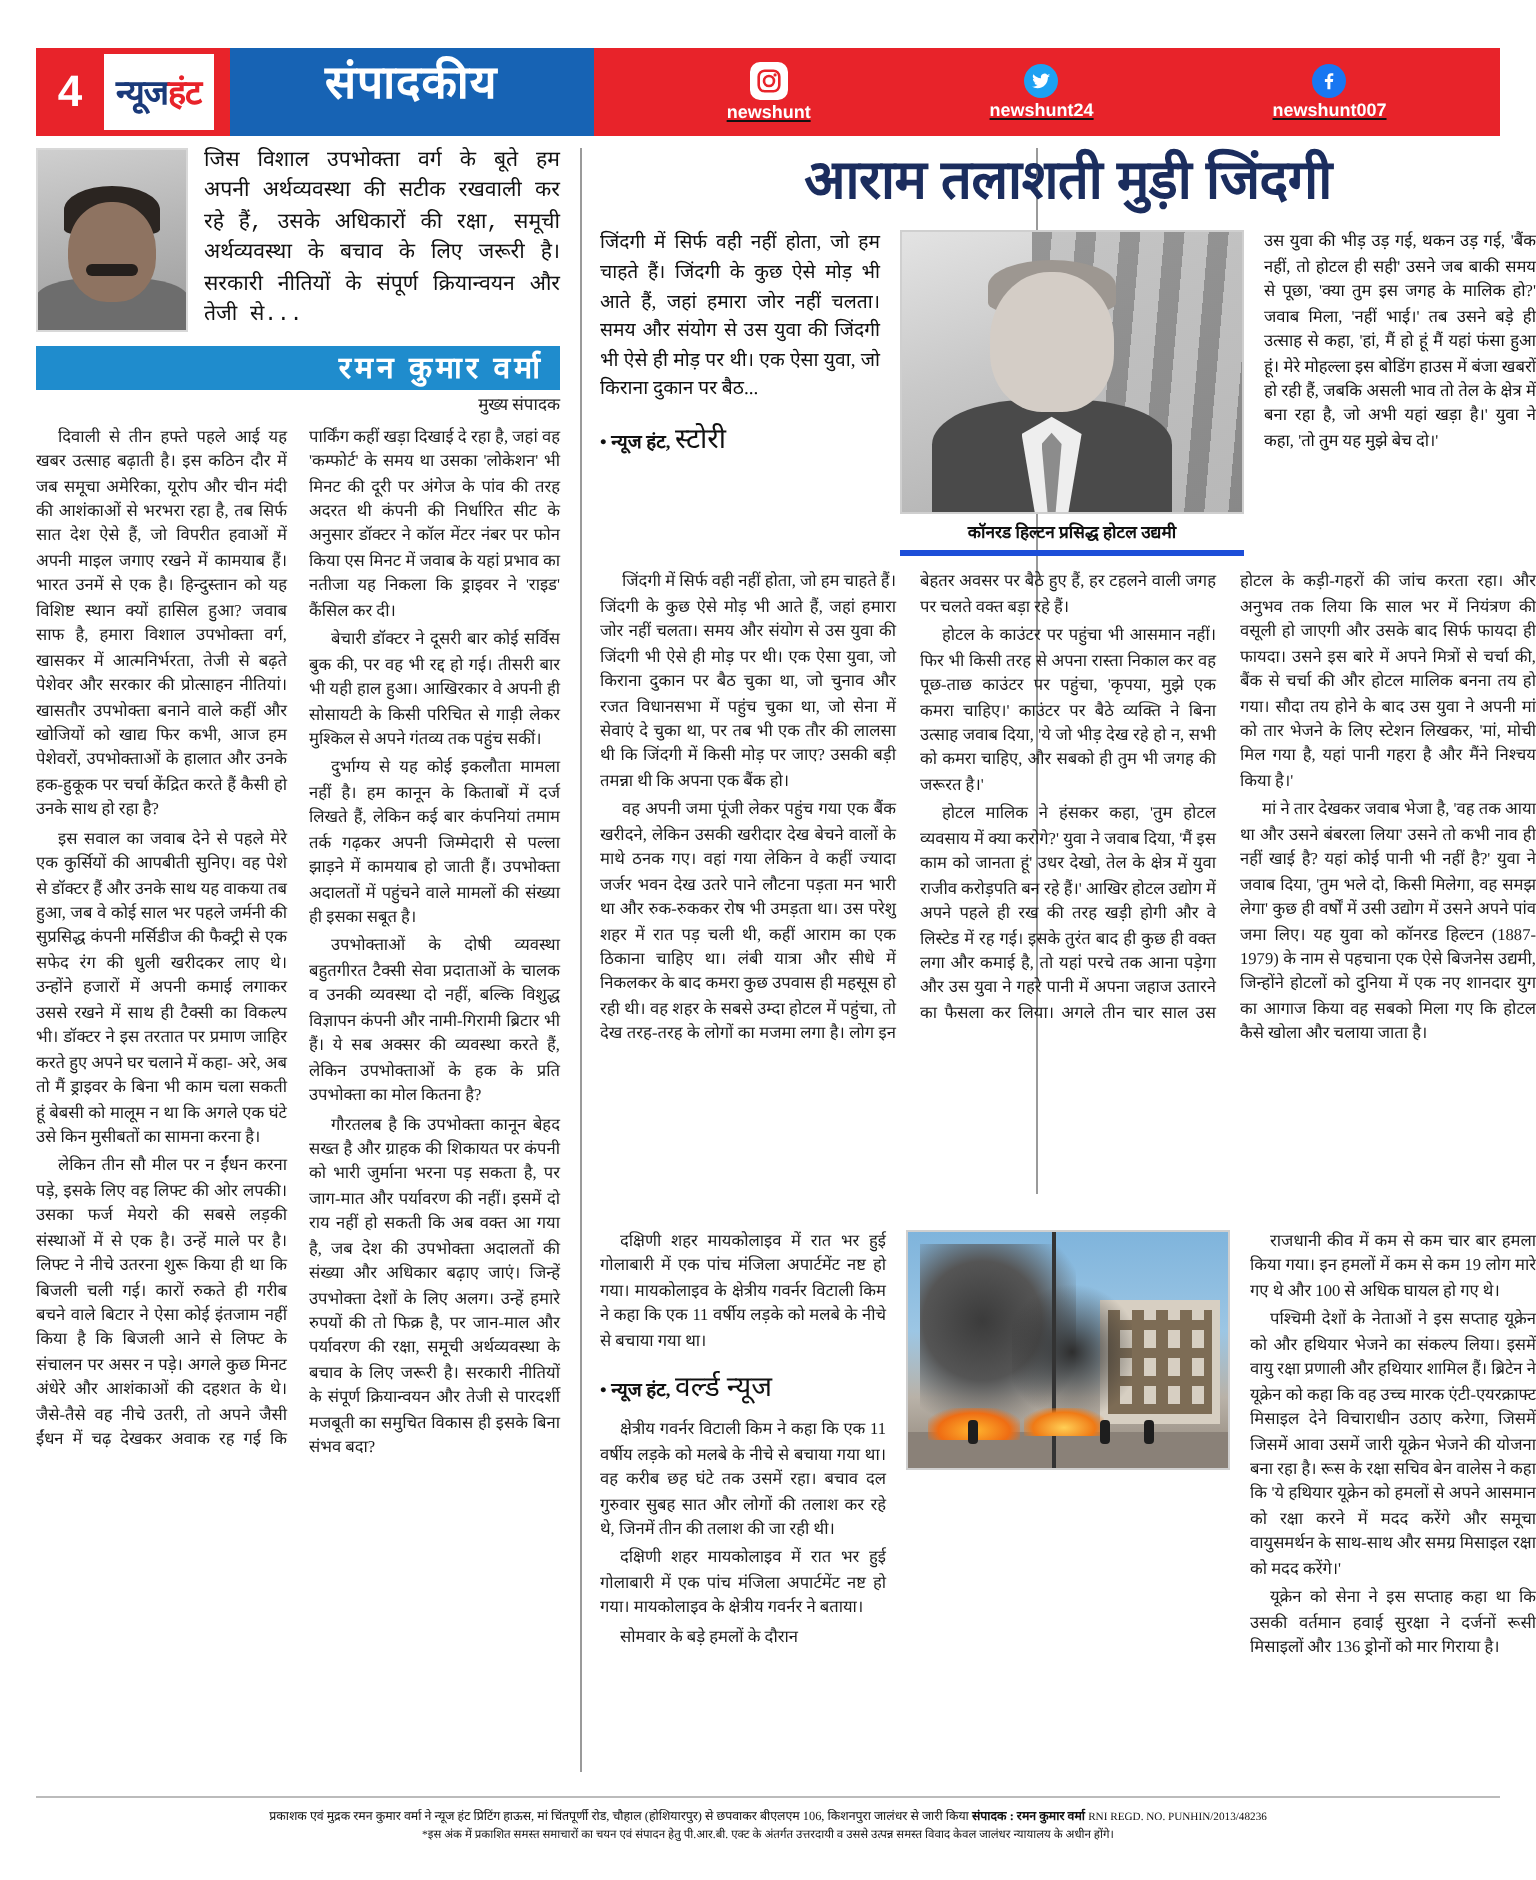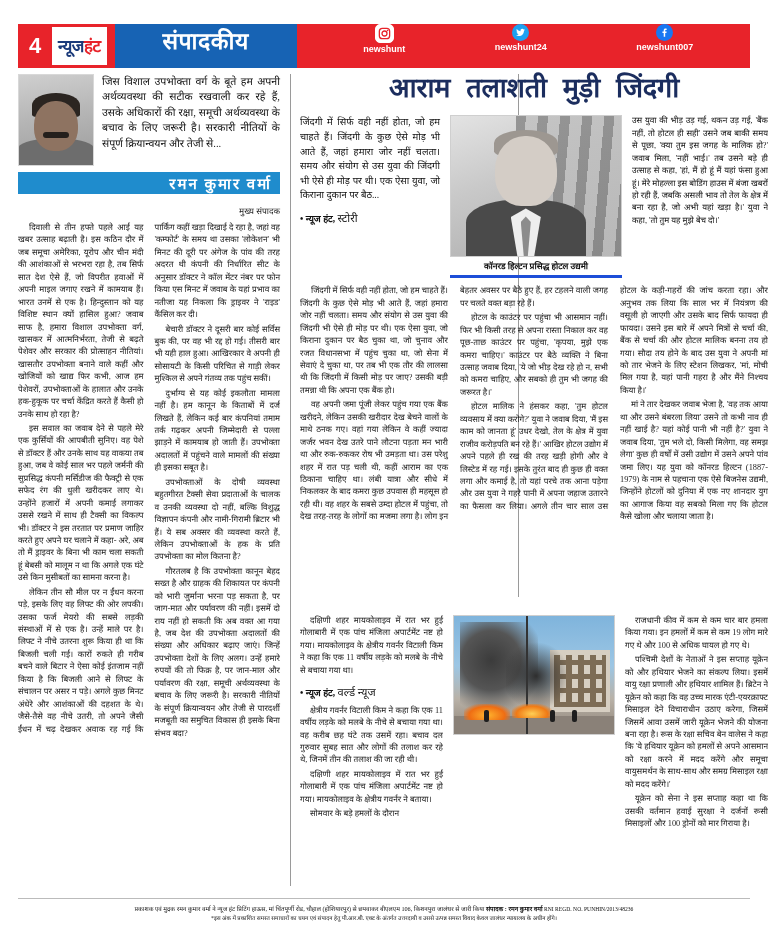--- a/index.html
+++ b/index.html
@@ -35,21 +35,21 @@
     font-size:8.5px;line-height:1.22;letter-spacing:.2px;
   }
   .section-band{
     background:#1763b4;flex:0 0 182px;margin-left:8px;
     display:flex;align-items:flex-start;justify-content:center;
   }
   .section-title{
     color:#fff;font-family:"Liberation Sans",sans-serif;font-weight:700;
     font-size:23px;letter-spacing:.5px;
   }
-  .socials{flex:1;display:flex;justify-content:space-around;padding:0 12px 0 22px;}
+  .socials{flex:1;display:flex;align-items:center;justify-content:space-around;padding:0 12px 0 22px;text-decoration:underline;}
   .social{display:flex;flex-direction:column;align-items:center;gap:1px;}
   .s-ico{width:17px;height:17px;border-radius:5px;display:flex;align-items:center;justify-content:center;
     color:#e8232a;font-size:11px;font-weight:700;font-family:"Liberation Sans",sans-serif;background:#fff;}
   .s-ico.ig{background:#fff;border:1.5px solid #fff;}
   .s-ico.tw{background:#1da1f2;color:#fff;border-radius:50%;}
   .s-ico.fb{background:#1877f2;color:#fff;border-radius:50%;}
   .s-label{color:#fff;font-family:"Liberation Sans",sans-serif;font-weight:700;font-size:9px;}
 
   
   .content{position:absolute;left:18px;top:74px;width:732px;height:812px;}
@@ -59,21 +59,21 @@
 
   .col-left{position:absolute;left:0;top:0;width:262px;height:812px;}
   .col-mid{position:absolute;left:282px;top:0;width:468px;height:812px;}
 
   
   .hl-left{
     font-family:"Liberation Serif",serif;font-weight:700;font-size:21.5px;
     line-height:1.28;text-align:center;color:#000;margin:0 0 9px 0;letter-spacing:-.2px;
   }
   .hl-mid{
-    font-family:Liberation Mono, monospace;font-weight:700;font-size:27px;
+    font-family:Liberation Sans, sans-serif;font-weight:700;font-size:27px;
     line-height:1.2;text-align:center;color:#1b2d5e;margin:0 0 9px 0;letter-spacing:-.2px;
   }
 
   
   .editor-block{display:flex;gap:8px;margin-bottom:6px;}
   .editor-photo{
     width:74px;height:90px;flex:0 0 74px;position:relative;overflow:hidden;
     background:linear-gradient(170deg,#cfcfcf 0%,#b6b6b6 45%,#9c9c9c 100%);
     border:1px solid #d8d8d8;
   }
@@ -88,41 +88,41 @@
   }
   .editor-photo .mous{
     position:absolute;left:50%;top:57px;transform:translateX(-50%);
     width:26px;height:6px;border-radius:3px;background:#241f1c;
   }
   .editor-photo .body{
     position:absolute;left:50%;bottom:0;transform:translateX(-50%);
     width:76px;height:26px;background:#6d6d6d;border-radius:38% 38% 0 0;
   }
   .editor-quote{
-    flex:1;font-size:10.6px;line-height:1.46;text-align:justify;color:#111;
+    flex:1;font-size:10.6px;line-height:1.46;text-align:justify;color:#111;font-family:Liberation Mono, monospace;
   }
   .editor-name-bar{
     background:#1f8ccd;height:22px;display:flex;align-items:center;justify-content:flex-end;
-    padding-right:8px;margin-bottom:11px;
+    padding-right:8px;margin-bottom:1px;
   }
   .editor-name{color:#fff;font-weight:700;font-size:15px;letter-spacing:2px;}
   .editor-role{text-align:right;font-size:8.5px;color:#222;margin-bottom:6px;}
 
   
   .body-col{font-size:8.3px;line-height:1.5;text-align:justify;color:#1a1a1a;
     text-align-last:left;hyphens:auto;}
   .body-col p{margin:0 0 2px 0;text-indent:11px;}
 
   .two-col{column-count:2;column-gap:11px;column-rule:none;}
 
   
   .mid-top{display:flex;gap:10px;}
   .mid-intro{flex:0 0 140px;font-size:9.6px;line-height:1.52;text-align:justify;color:#111;}
   .byline{font-size:9.4px;font-weight:700;margin-top:7px;color:#111;}
-  .byline .sub{font-weight:400;font-size:11px;}
+  .byline .sub{font-weight:400;font-size:14px;}
   .hilton-wrap{flex:0 0 170px;}
   .hilton-photo{
     width:170px;height:140px;position:relative;overflow:hidden;
     background:linear-gradient(160deg,#e3e3e3 0%,#c9c9c9 40%,#a9a9a9 100%);
     border:1px solid #cfcfcf;
   }
   .hilton-photo .bg-glass{position:absolute;right:0;top:0;width:62%;height:100%;
     background:repeating-linear-gradient(95deg,#7e7e7e 0 10px,#bdbdbd 10px 22px);opacity:.75;}
   .hilton-photo .head{position:absolute;left:44%;top:20px;transform:translateX(-50%);
     width:62px;height:70px;border-radius:48% 48% 42% 42%;background:#d4cdc6;}
@@ -325,21 +325,21 @@
             <div class="fire2"></div>
             <div class="fig" style="left:30px;"></div>
             <div class="fig" style="left:96px;"></div>
             <div class="fig" style="left:118px;"></div>
           </div>
         </div>
 
         <div class="bs-col">
           <p>राजधानी कीव में कम से कम चार बार हमला किया गया। इन हमलों में कम से कम 19 लोग मारे गए थे और 100 से अधिक घायल हो गए थे।</p>
           <p>पश्चिमी देशों के नेताओं ने इस सप्ताह यूक्रेन को और हथियार भेजने का संकल्प लिया। इसमें वायु रक्षा प्रणाली और हथियार शामिल हैं। ब्रिटेन ने यूक्रेन को कहा कि वह उच्च मारक एंटी-एयरक्राफ्ट मिसाइल देने विचाराधीन उठाए करेगा, जिसमें जिसमें आवा उसमें जारी यूक्रेन भेजने की योजना बना रहा है। रूस के रक्षा सचिव बेन वालेस ने कहा कि 'ये हथियार यूक्रेन को हमलों से अपने आसमान को रक्षा करने में मदद करेंगे और समूचा वायुसमर्थन के साथ-साथ और समग्र मिसाइल रक्षा को मदद करेंगे।'</p>
-          <p>यूक्रेन को सेना ने इस सप्ताह कहा था कि उसकी वर्तमान हवाई सुरक्षा ने दर्जनों रूसी मिसाइलों और 100 ड्रोनों को मार गिराया है।</p>
+          <p>यूक्रेन को सेना ने इस सप्ताह कहा था कि उसकी वर्तमान हवाई सुरक्षा ने दर्जनों रूसी मिसाइलों और 136 ड्रोनों को मार गिराया है।</p>
         </div>
       </div>
     </div>
   </div>
 
   <div class="footer">
     <div class="f1">
       <span>प्रकाशक एवं मुद्रक रमन कुमार वर्मा ने न्यूज हंट प्रिटिंग हाऊस, मां चिंतपूर्णी रोड, चौहाल (होशियारपुर) से छपवाकर बीएलएम 106, किशनपुरा जालंधर से जारी किया</span>
       <b>संपादक : रमन कुमार वर्मा</b>
       <span class="regd">RNI REGD. NO. PUNHIN/2013/48236</span>

